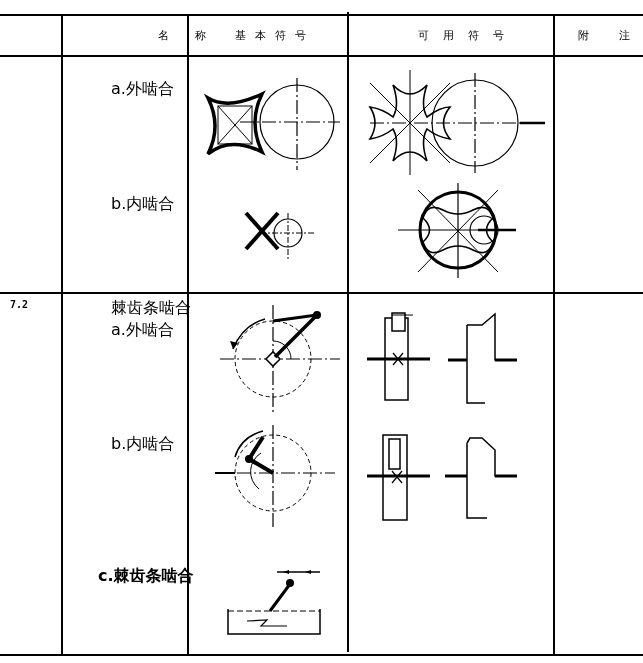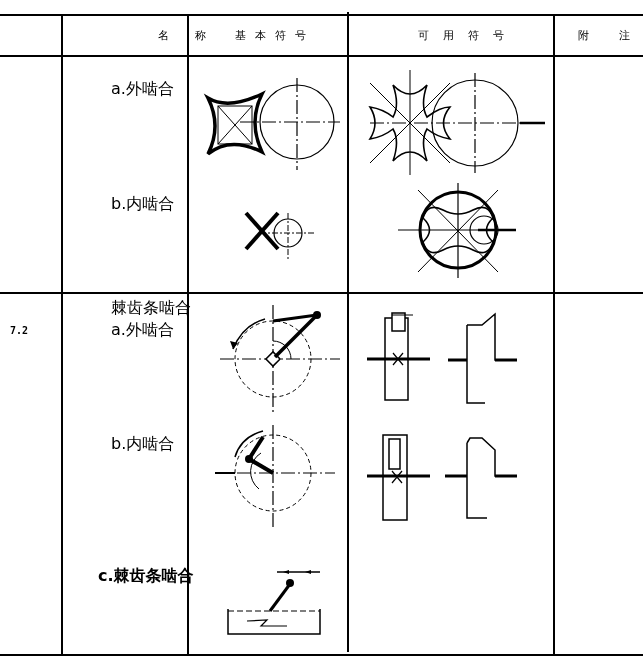--- a/index.html
+++ b/index.html
@@ -2,21 +2,21 @@
 <html><head>
 <meta charset="utf-8">
 <style>
   html, body { margin:0; padding:0; background:#ffffff; }
   body { width:643px; height:663px; position:relative; overflow:hidden;
          font-family:"DejaVu Sans", sans-serif; color:#000; }
   .hline { position:absolute; left:0; width:643px; height:2px; background:#000; }
   .vline { position:absolute; width:2px; background:#000; }
   .hdr { position:absolute; top:28px; font-size:11px; letter-spacing:0; text-align:center; }
   .txt { position:absolute; font-size:16px; white-space:nowrap; }
-  .num { position:absolute; font-size:10px; font-family:"DejaVu Sans Mono", monospace; font-weight:bold;margin-top:26px; }
+  .num { position:absolute; font-size:10px; font-family:"DejaVu Sans Mono", monospace; font-weight:bold; }
   svg.fig { position:absolute; overflow:visible; }
   .hdr span { display:inline-block; }
 </style>
 </head>
 <body>
 
 <div class="hline" style="top:14px;height:2px;"></div>
 <div class="hline" style="top:55px;"></div>
 <div class="hline" style="top:292px;"></div>
 <div class="hline" style="top:654px;"></div>

